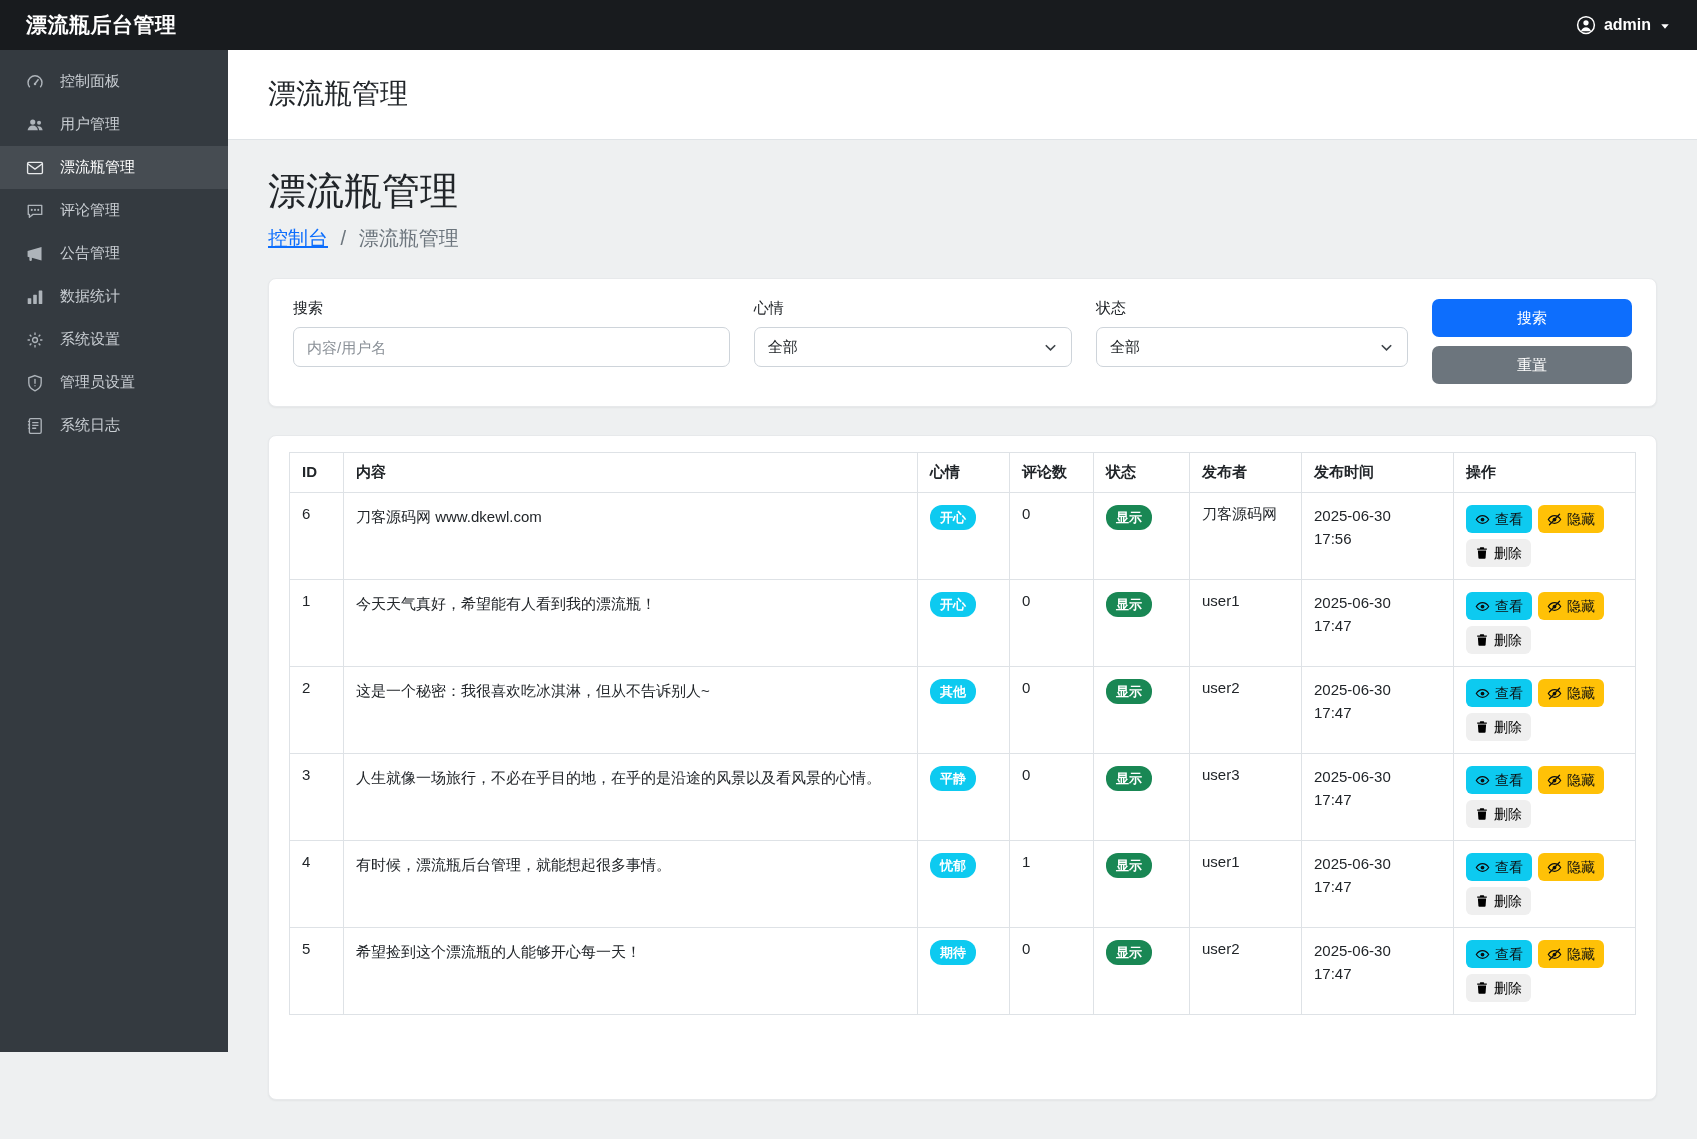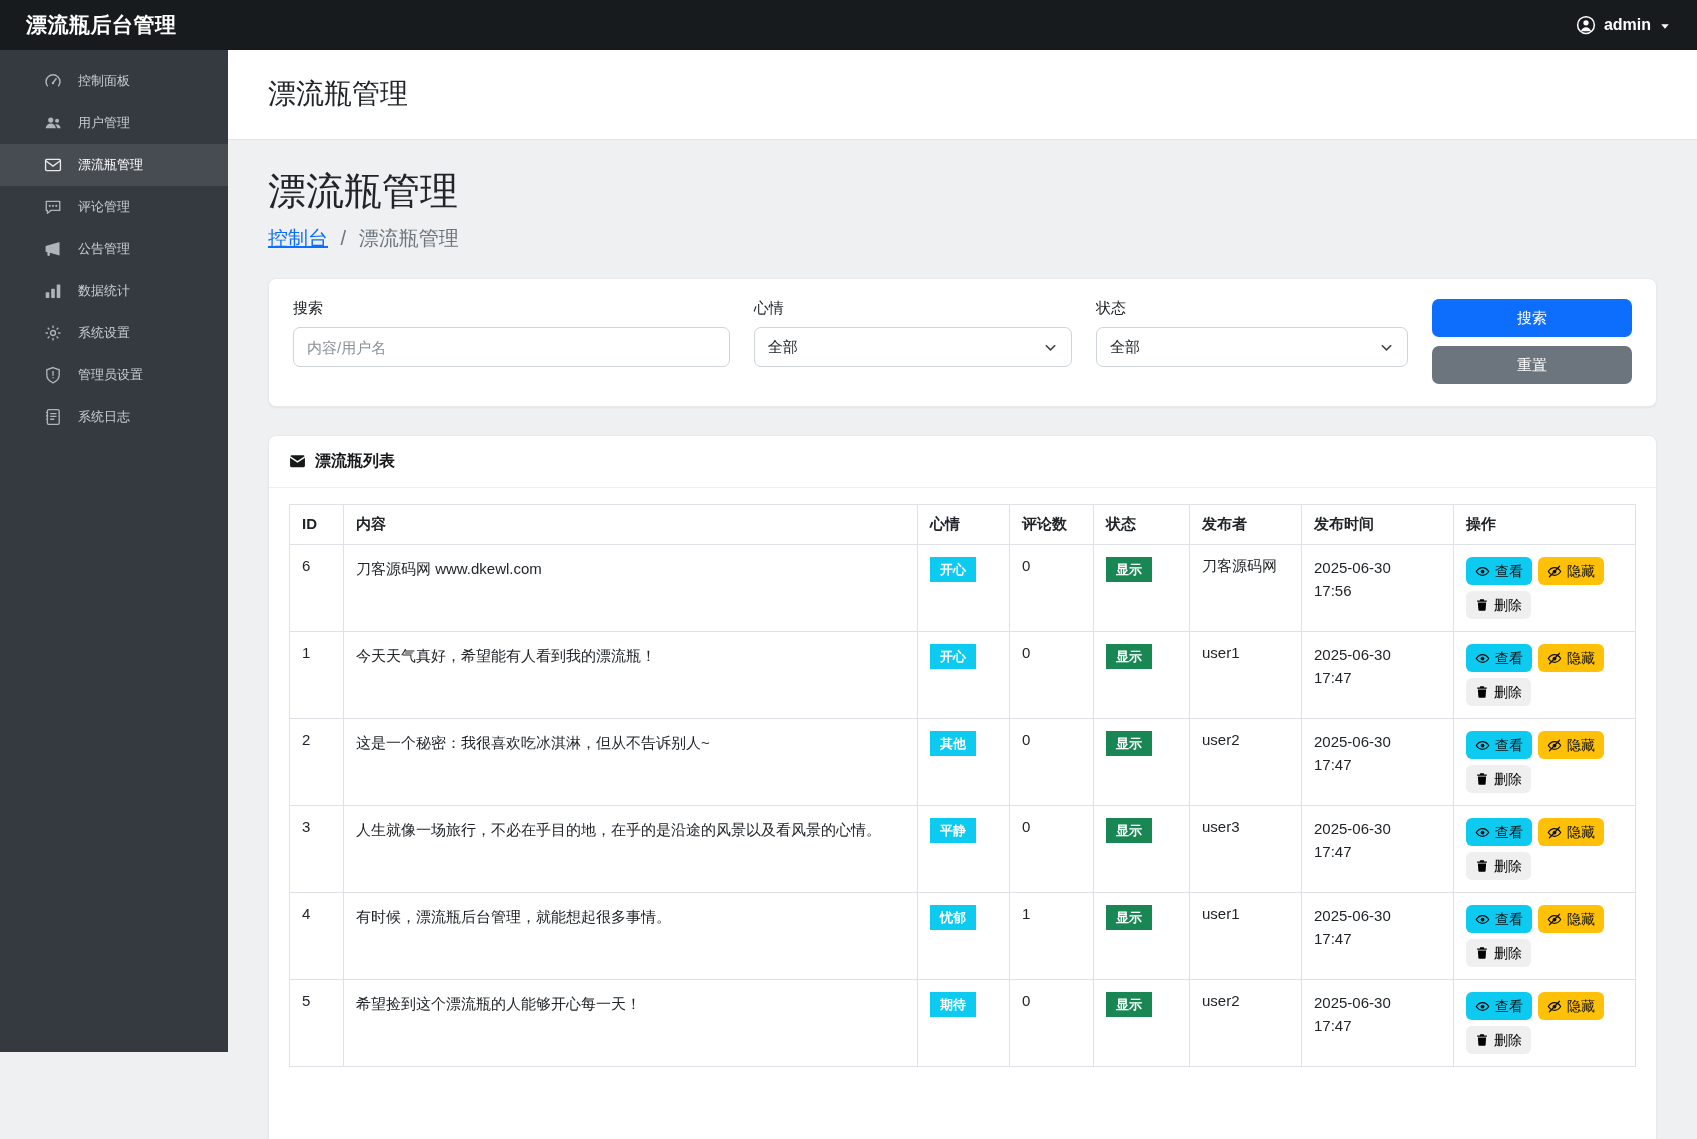--- a/index.html
+++ b/index.html
@@ -24,22 +24,22 @@
   .user-menu { display: flex; align-items: center; gap: 8px; color: #fff; font-size: 16px; font-weight: 600; cursor: pointer; }
   .user-menu .caret { margin-top: 2px; }
   .top-artifact { position: absolute; top: 0; left: 845px; width: 230px; height: 4px; background: #dfe1e4; }
 
   
   .sidebar {
     position: absolute; top: 50px; left: 0; width: 228px; height: 1002px;
     background: #343a40; padding-top: 10px; z-index: 4;
   }
   .side-item {
-    display: flex; align-items: flex-start; gap: 16px;
-    padding: 12px 44px; color: #c9ced3; font-size: 13px; cursor: pointer;
+    display: flex; align-items: center; gap: 16px;
+    padding: 12px 26px; color: #c9ced3; font-size: 15px; cursor: pointer;
   }
   .side-item .icon { color: #aeb4ba; width: 18px; }
   .side-item.active { background: #464c52; color: #fff; }
   .side-item.active .icon { color: #e8eaec; }
 
   
   .main { position: absolute; top: 50px; left: 228px; width: 1469px; }
   .page-band { background: #fff; border-bottom: 1px solid #dfe3e6; padding: 25px 40px 26px; }
   .page-band h1 { font-size: 28px; font-weight: 500; }
 
@@ -96,21 +96,21 @@
   td.cell-content { line-height: 1.6; padding-right: 26px; }
   .table th:nth-child(1) { width: 54px; }
   .table th:nth-child(3) { width: 92px; }
   .table th:nth-child(4) { width: 84px; }
   .table th:nth-child(5) { width: 96px; }
   .table th:nth-child(6) { width: 112px; }
   .table th:nth-child(7) { width: 152px; }
   .table th:nth-child(8) { width: 182px; }
 
   .badge {
-    display: inline-block; padding: 6px 10px; border-radius: 0;
+    display: inline-block; padding: 6px 10px; border-radius: 12px;
     font-size: 13px; font-weight: 700; color: #fff; line-height: 1;
   }
   .badge-mood { background: #0dcaf0; }
   .badge-status { background: #198754; }
 
   .cell-time div { line-height: 1.5; }
 
   .actions { display: flex; flex-wrap: wrap; gap: 6px; max-width: 160px; }
   .abtn {
     display: inline-flex; align-items: center; gap: 5px; border: none;
@@ -280,29 +280,20 @@
             </span>
         </div>
       </div>
       <div class="fbuttons">
         <button class="btn btn-primary">搜索</button>
         <button class="btn btn-secondary">重置</button>
       </div>
     </section>
 
     <section class="table-card">
-      <div class="card-header">
-        <span class="icon">
-            <svg viewBox="0 0 16 16" width="17" height="17" fill="currentColor">
-              <path d="M1 4.4V12a1.3 1.3 0 0 0 1.3 1.3h11.4A1.3 1.3 0 0 0 15 12V4.4L8 9.1z"></path>
-              <path d="M1.3 3.1L8 7.6l6.7-4.5A1.3 1.3 0 0 0 13.7 2H2.3a1.3 1.3 0 0 0-1 1.1z"></path>
-            </svg>
-          </span>
-        <span>漂流瓶列表</span>
-      </div>
       <div class="card-body">
         <table class="table">
           <thead>
               <tr id="table-head-row">
                 <th>ID</th>
                 <th>内容</th>
                 <th>心情</th>
                 <th>评论数</th>
                 <th>状态</th>
                 <th>发布者</th>

